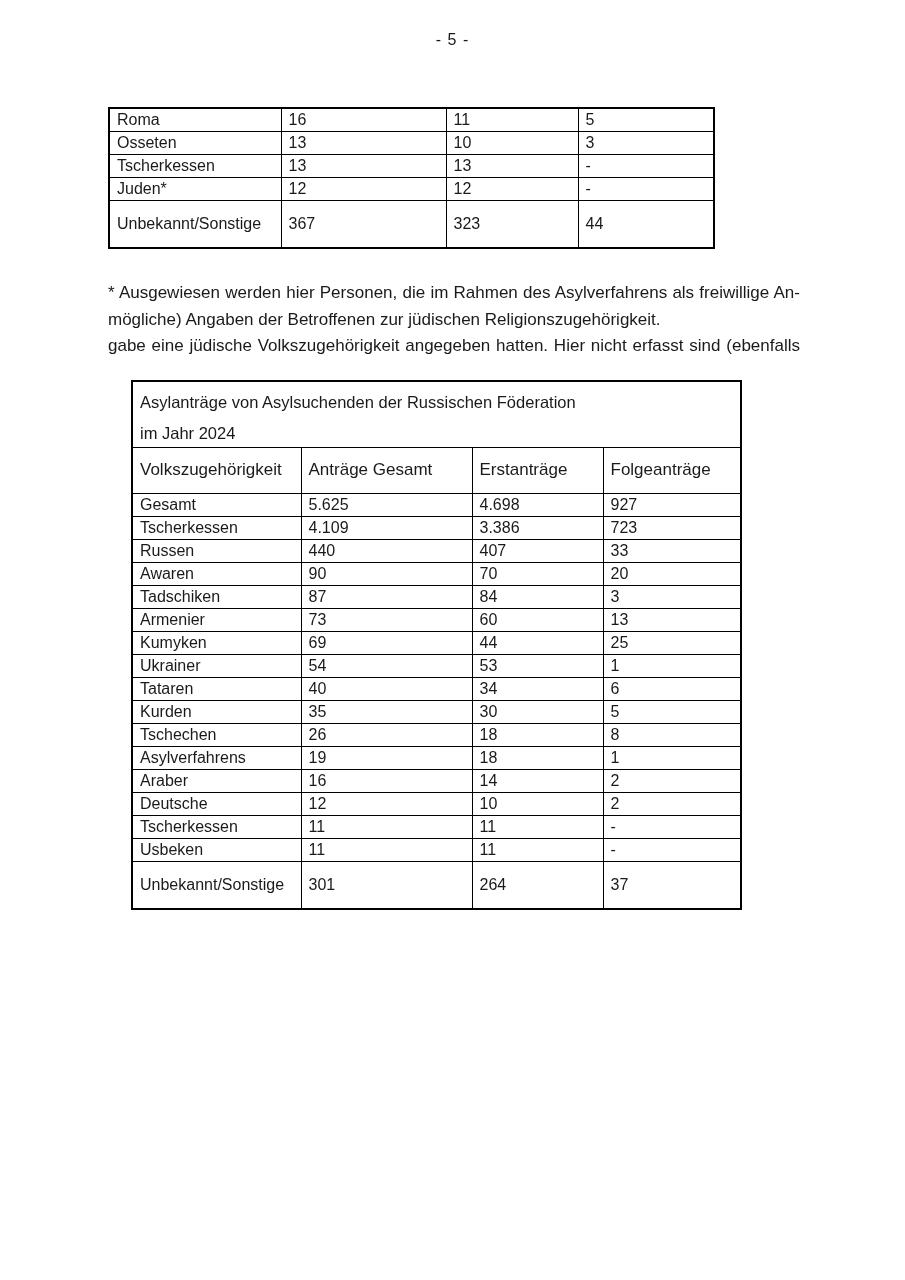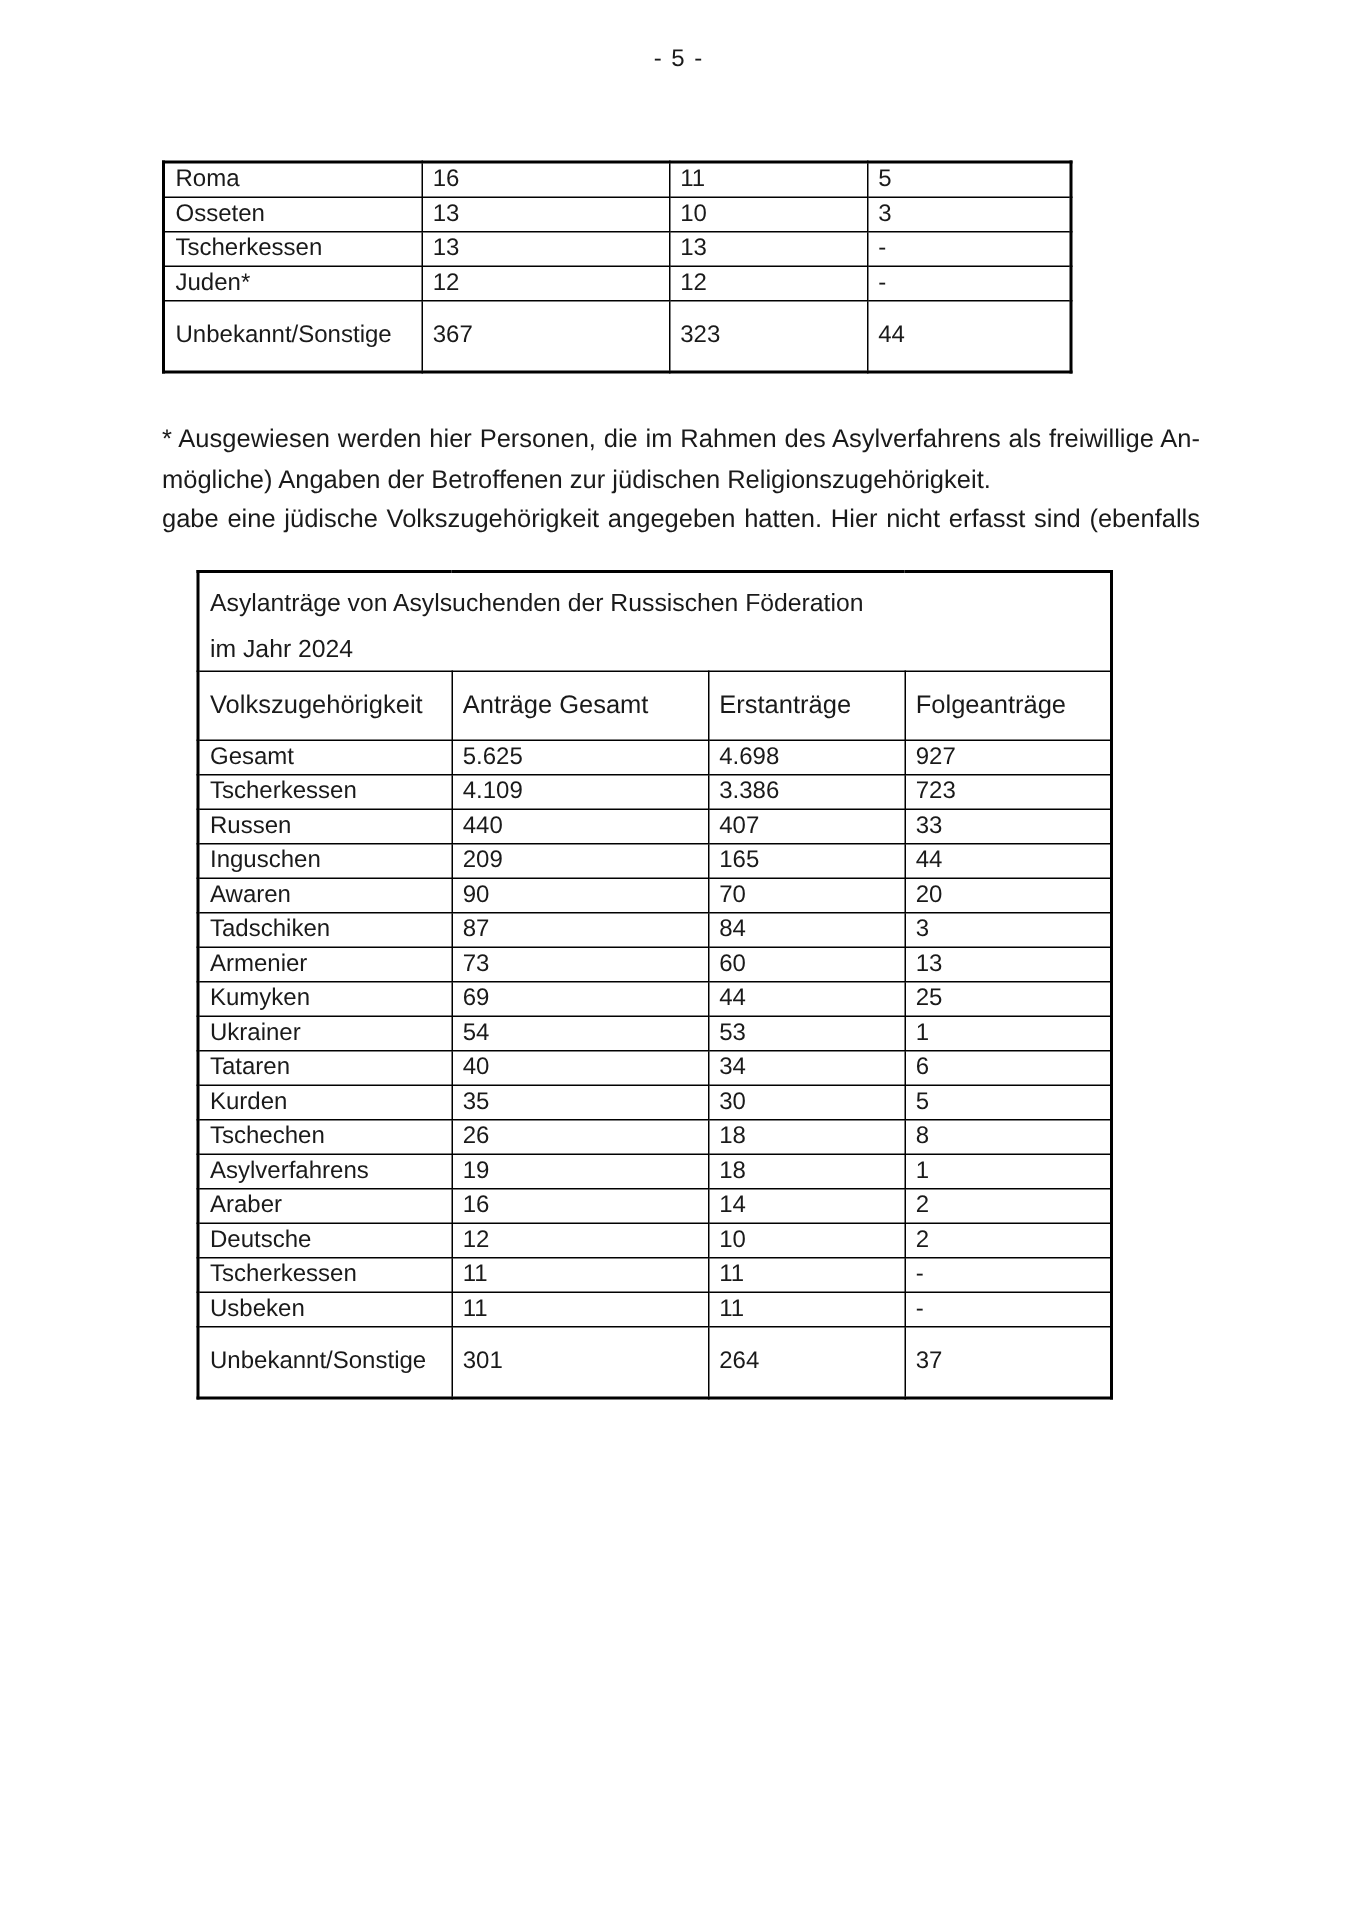--- a/index.html
+++ b/index.html
@@ -174,26 +174,20 @@
           <td>3.386</td>
           <td>723</td>
         </tr>
         <tr>
           <td>Russen</td>
           <td>440</td>
           <td>407</td>
           <td>33</td>
         </tr>
         <tr>
-          <td>Inguschen</td>
-          <td>209</td>
-          <td>165</td>
-          <td>44</td>
-        </tr>
-        <tr>
           <td>Awaren</td>
           <td>90</td>
           <td>70</td>
           <td>20</td>
         </tr>
         <tr>
           <td>Tadschiken</td>
           <td>87</td>
           <td>84</td>
           <td>3</td>

